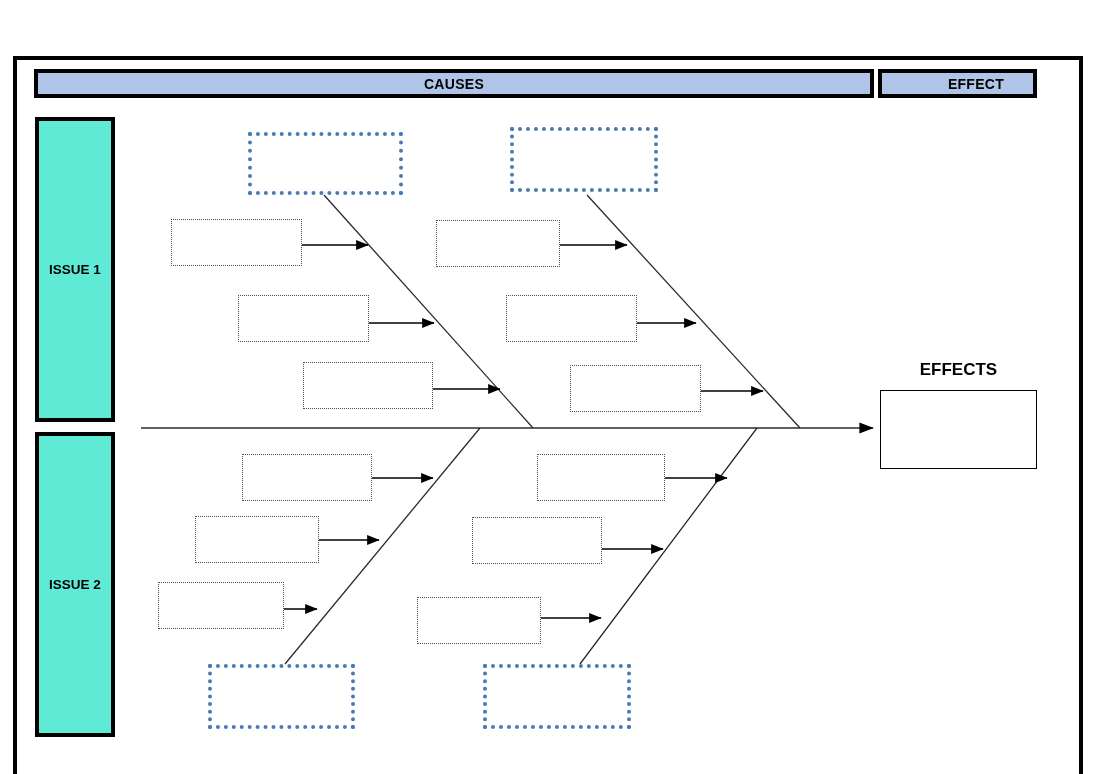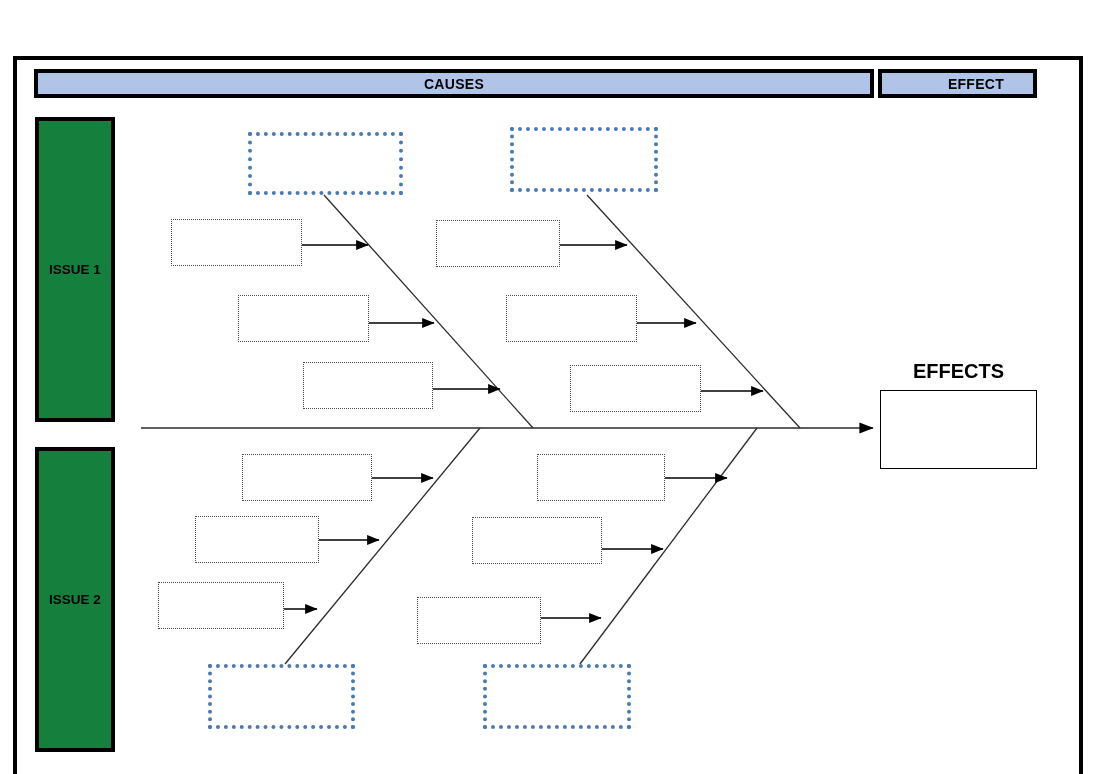--- a/index.html
+++ b/index.html
@@ -54,32 +54,32 @@
     font-size: 14px;
     color: #000000;
     letter-spacing: 0.3px;
   }
   .causes-bar { left: 34px;  top: 37px; width: 840px; height: 29px; }
   .effect-bar { left: 878px; top: 37px; width: 159px; height: 29px; padding-left: 37px; }
 
   
   .issue-box {
     position: absolute;
-    background: #15803d;
+    background: #5eead4;
     border: 4px solid #000000;
     box-sizing: border-box;
     display: flex;
     align-items: center;
     justify-content: center;
     font-weight: bold;
     font-size: 13.5px;
     color: #000000;
   }
   .issue-1 { left: 35px; top: 85px;  width: 80px; height: 305px; }
-  .issue-2 { left: 35px; top: 415px; width: 80px; height: 305px; }
+  .issue-2 { left: 35px; top: 400px; width: 80px; height: 305px; }
 
   
   .cause-box {
     position: absolute;
     box-sizing: border-box;
     background: transparent;
     font-size: 11px;
     color: #222222;
     display: flex;
     align-items: center;
@@ -96,21 +96,21 @@
   }
 
   
   .effects-label {
     position: absolute;
     left: 880px;
     top: 328px;
     width: 157px;
     text-align: center;
     font-weight: bold;
-    font-size: 20px;
+    font-size: 17px;
     color: #000000;
   }
   .effects-box {
     position: absolute;
     left: 880px;
     top: 358px;
     width: 157px;
     height: 79px;
     border: 1.5px solid #000000;
     box-sizing: border-box;

